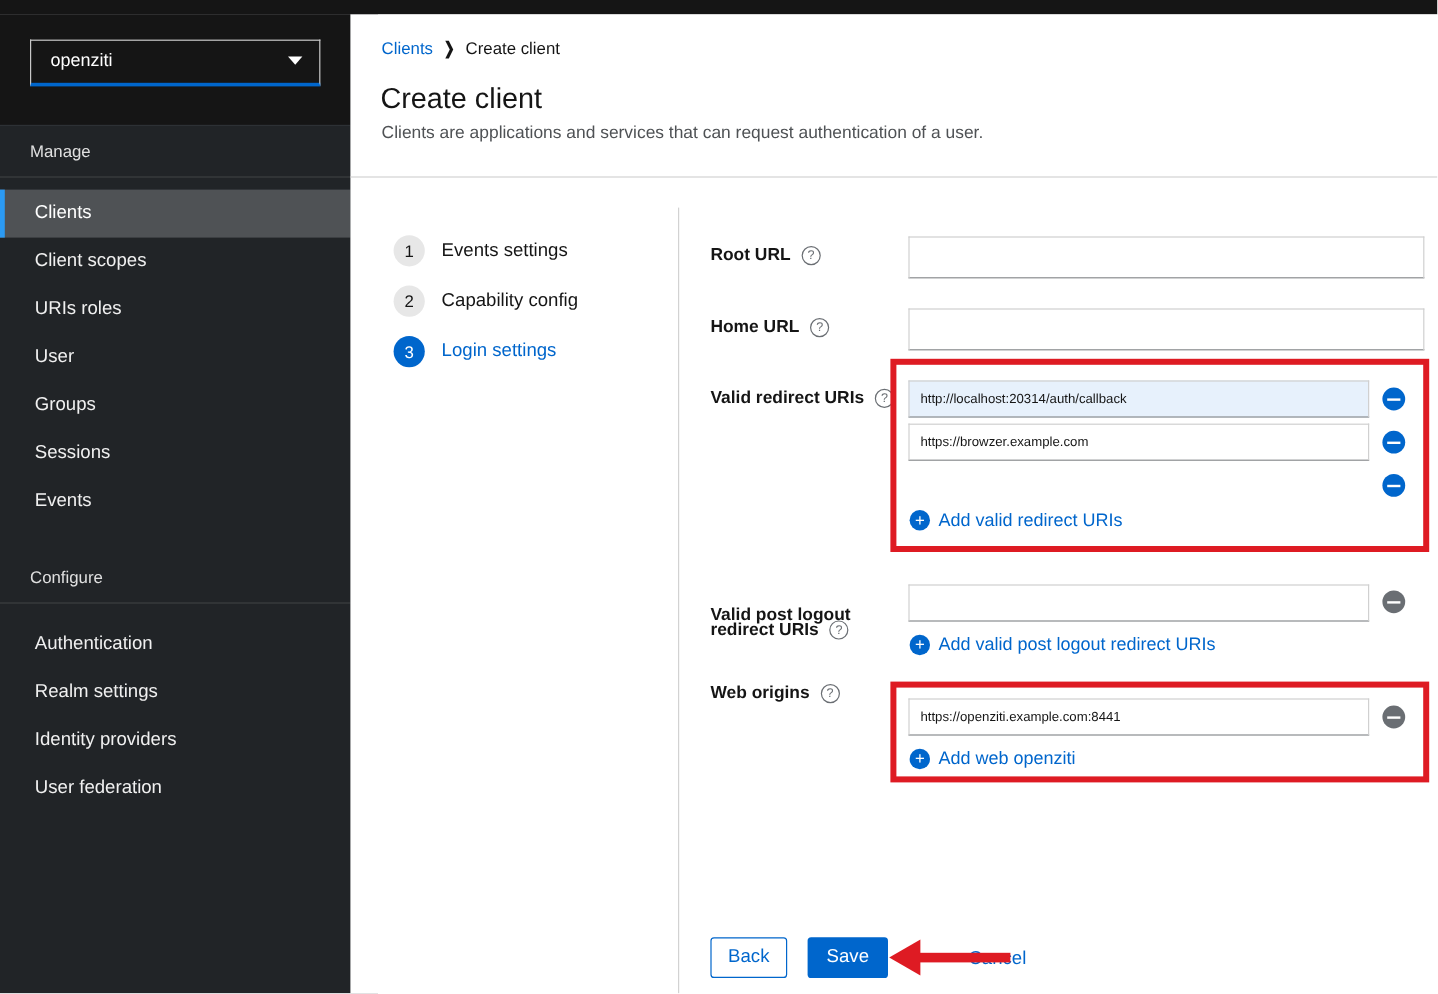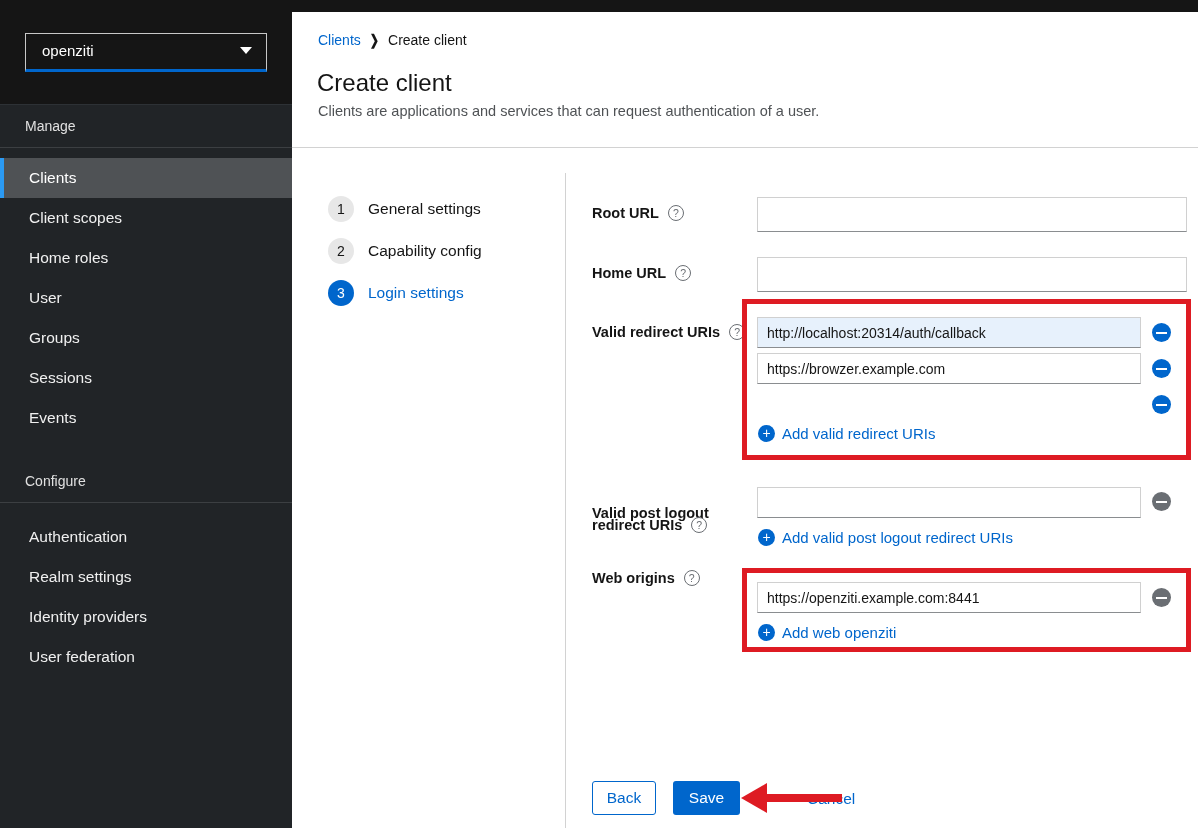--- a/index.html
+++ b/index.html
@@ -148,21 +148,21 @@
     color: #6a6e73; font-size: 10.5px; font-weight: 400;
     display: inline-flex; align-items: center; justify-content: center;
     cursor: pointer; flex: none;
   }
   .text-input {
     position: absolute; left: 465px;
     height: 35px;
     background: #fff;
     border: 1px solid #d0d0d0;
     border-bottom: 1px solid #8a8d90;
-    font-size: 14px; color: #151515;
+    font-size: 11px; color: #151515;
     font-family: "Liberation Sans", sans-serif;
     padding: 0 9px;
   }
   .text-input.wide { width: 430px; }
   .text-input.short { width: 384px; height: 31px; }
   .text-input.selected { background: #e7f1fc; }
 
   .round-btn {
     position: absolute;
     width: 19px; height: 19px; border-radius: 50%;
@@ -268,21 +268,21 @@
       <button class="realm-selector">
         <span>openziti</span>
         <span class="caret"></span>
       </button>
     </div>
 
     <div class="nav-section-title manage">Manage</div>
     <ul class="nav-list manage-list">
       <li class="nav-item active">Clients</li>
       <li class="nav-item">Client scopes</li>
-      <li class="nav-item">Home roles</li>
+      <li class="nav-item">URIs roles</li>
       <li class="nav-item">User</li>
       <li class="nav-item">Groups</li>
       <li class="nav-item">Sessions</li>
       <li class="nav-item">Events</li>
     </ul>
 
     <div class="nav-section-title configure">Configure</div>
     <ul class="nav-list configure-list">
       <li class="nav-item">Authentication</li>
       <li class="nav-item">Realm settings</li>
@@ -298,21 +298,21 @@
       <span class="crumb-sep">❯</span>
       <span class="crumb-current">Create client</span>
     </nav>
 
     <h1 class="page-title">Create client</h1>
     <p class="page-desc">Clients are applications and services that can request authentication of a user.</p>
     <div class="header-divider"></div>
 
     <div class="wizard-step s1">
       <span class="step-circle">1</span>
-      <span class="step-label">General settings</span>
+      <span class="step-label">Events settings</span>
     </div>
     <div class="wizard-step s2">
       <span class="step-circle">2</span>
       <span class="step-label">Capability config</span>
     </div>
     <div class="wizard-step s3 active">
       <span class="step-circle">3</span>
       <span class="step-label">Login settings</span>
     </div>
 

